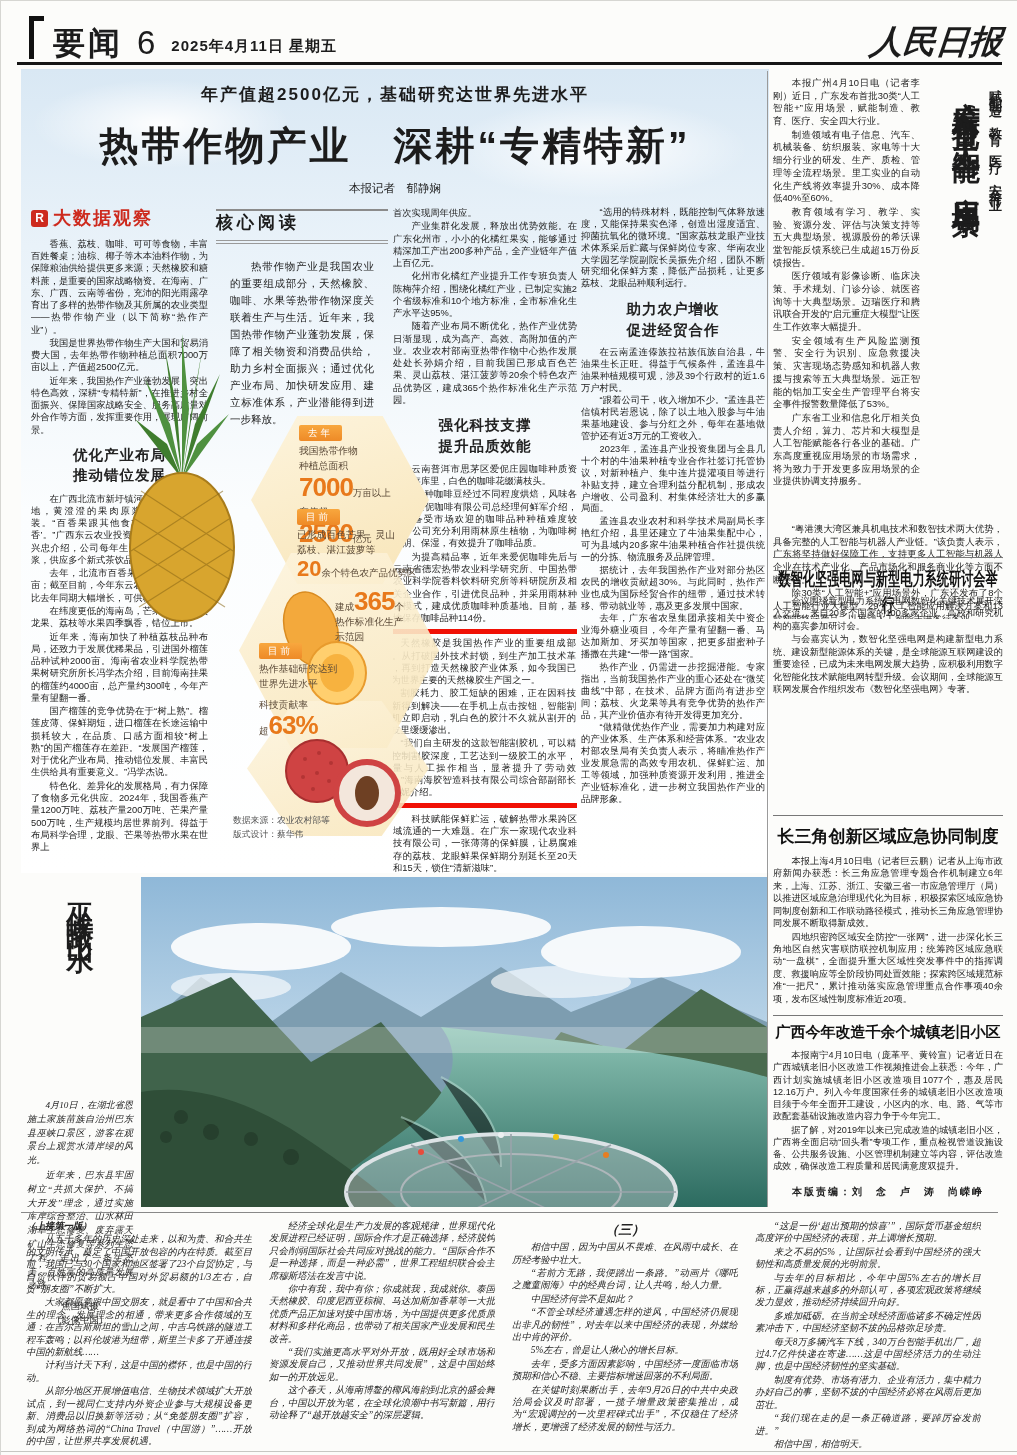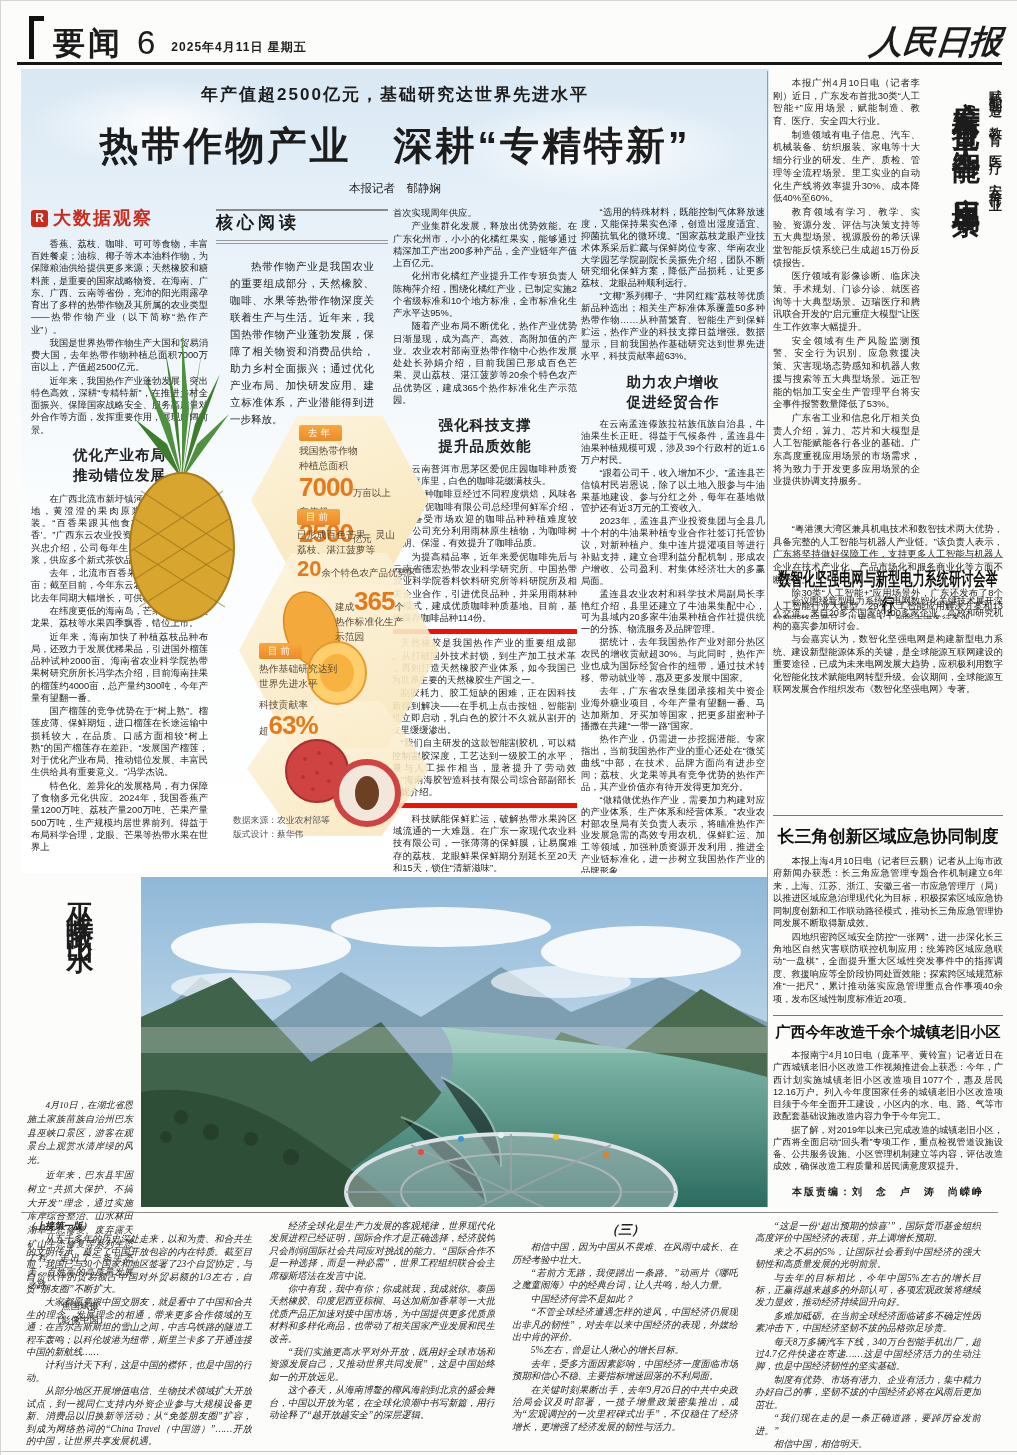--- a/index.html
+++ b/index.html
@@ -3,21 +3,21 @@
 <meta charset="utf-8">
 <style>
   html,body{margin:0;padding:0;background:#e8e8e5;}
   .page{position:relative;width:1017px;height:1455px;margin:0 auto;background:#fcfcfa;
         font-family:"Liberation Sans",sans-serif;color:#1c1c1c;overflow:hidden;border:1px solid #d6d6d2;}
   
   .masthead{position:absolute;top:12px;left:16px;right:16px;height:46px;display:flex;align-items:flex-end;padding-left:12px;}
   .bracket{width:10px;height:38px;border-left:5px solid #111;border-top:5px solid #111;margin-right:9px;}
   .sec{font-size:32px;font-weight:900;letter-spacing:3px;line-height:1;}
   .pno{font-size:33px;margin-left:14px;line-height:1;}
-  .mdate{font-size:12px;font-weight:bold;margin-left:16px;margin-bottom:3px;letter-spacing:1px;}
+  .mdate{font-size:15px;font-weight:bold;margin-left:16px;margin-bottom:3px;letter-spacing:1px;}
   .logo{margin-left:auto;font-family:"Liberation Serif",serif;font-style:italic;font-weight:900;font-size:33px;line-height:1;transform:skewX(-5deg);}
   .mast-rule{position:absolute;top:61px;left:16px;right:16px;height:3px;background:#161616;}
   
   .main-art{position:absolute;left:20px;top:68px;width:748px;height:804px;
             background:linear-gradient(180deg,#d9e8f4 0%,#e9f2f9 22%,#fbfdfe 55%,#ffffff 100%);}
   .cloud{position:absolute;border-radius:50%;background:radial-gradient(ellipse at center,rgba(255,255,255,.95) 0%,rgba(255,255,255,0) 70%);}
   .kicker{position:absolute;top:14px;left:0;width:100%;text-align:center;font-size:17px;font-weight:bold;letter-spacing:2px;}
   .headline{position:absolute;top:50px;left:0;width:100%;text-align:center;font-size:39px;font-weight:900;letter-spacing:3px;margin:0;}
   .byline{position:absolute;top:112px;left:0;width:100%;text-align:center;font-size:11.5px;color:#222;}
   .col{position:absolute;font-size:9.3px;line-height:1.32;color:#222;overflow:hidden;text-align:justify;}
@@ -150,21 +150,20 @@
           </div>
       </div>
       <div class="plist">
           <p>科技赋能保鲜贮运，破解热带水果跨区域流通的一大难题。在广东一家现代农业科技有限公司，一张薄薄的保鲜膜，让易腐难存的荔枝、龙眼鲜果保鲜期分别延长至20天和15天，锁住“清新滋味”。</p>
         </div>
     </div>
 
     <div class="col col4">
       <div class="plist">
           <p>“选用的特殊材料，既能控制气体释放速度，又能保持果实色泽，创造出湿度适宜、抑菌抗氧化的微环境。”国家荔枝龙眼产业技术体系采后贮藏与保鲜岗位专家、华南农业大学园艺学院副院长吴振先介绍，团队不断研究细化保鲜方案，降低产品损耗，让更多荔枝、龙眼品种顺利远行。</p>
-          <p>“文椰”系列椰子、“井冈红糯”荔枝等优质新品种选出；相关生产标准体系覆盖50多种热带作物……从种苗繁育、智能生产到保鲜贮运，热作产业的科技支撑日益增强。数据显示，目前我国热作基础研究达到世界先进水平，科技贡献率超63%。</p>
         </div>
       <div class="subhead">助力农户增收
 促进经贸合作</div>
       <div class="plist">
           <p>在云南孟连傣族拉祜族佤族自治县，牛油果生长正旺。得益于气候条件，孟连县牛油果种植规模可观，涉及39个行政村的近1.6万户村民。</p>
           <p>“跟着公司干，收入增加不少。”孟连县芒信镇村民岩恩说，除了以土地入股参与牛油果基地建设、参与分红之外，每年在基地做管护还有近3万元的工资收入。</p>
           <p>2023年，孟连县产业投资集团与全县几十个村的牛油果种植专业合作社签订托管协议，对新种植户、集中连片提灌项目等进行补贴支持，建立合理利益分配机制，形成农户增收、公司盈利、村集体经济壮大的多赢局面。</p>
           <p>孟连县农业农村和科学技术局副局长李艳红介绍，县里还建立了牛油果集配中心，可为县域内20多家牛油果种植合作社提供统一的分拣、物流服务及品牌管理。</p>
           <p>据统计，去年我国热作产业对部分热区农民的增收贡献超30%。与此同时，热作产业也成为国际经贸合作的纽带，通过技术转移、带动就业等，惠及更多发展中国家。</p>
           <p>去年，广东省农垦集团承接相关中资企业海外糖业项目，今年产量有望翻一番、马达加斯加、牙买加等国家，把更多甜蜜种子播撒在共建“一带一路”国家。</p>

